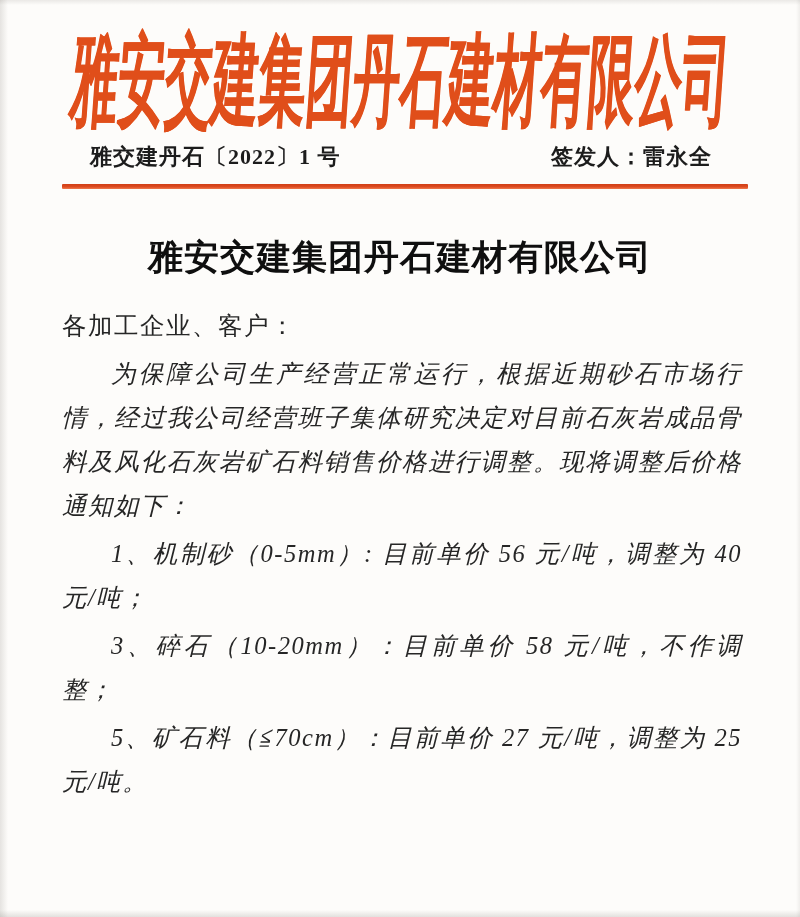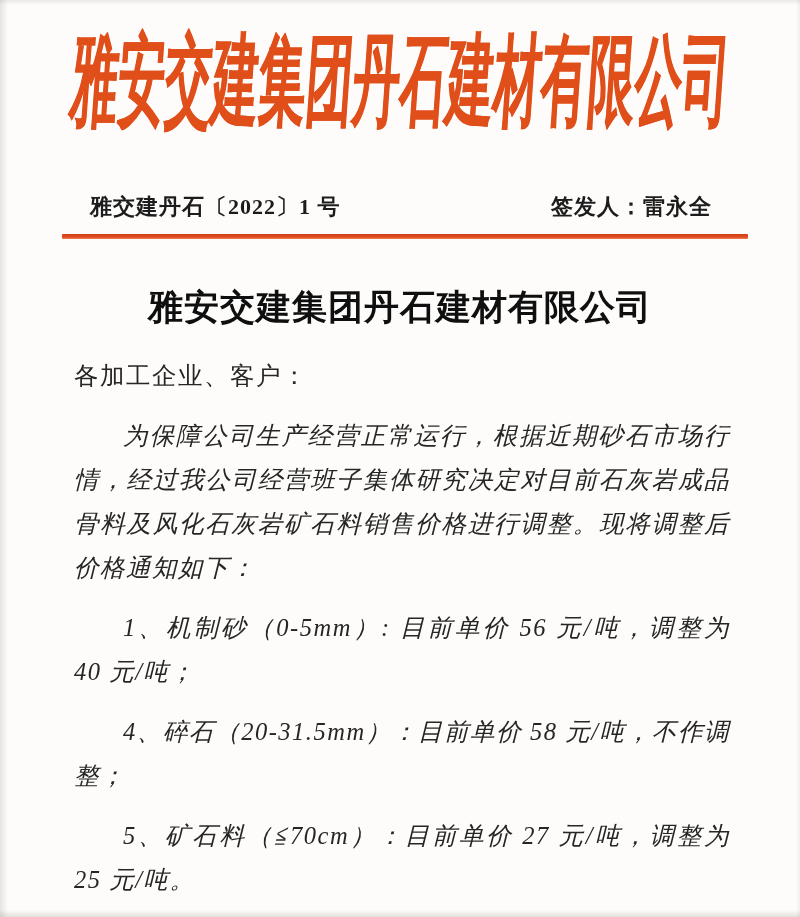--- a/index.html
+++ b/index.html
@@ -38,21 +38,20 @@
     font-weight: 700;
     line-height: 1.05;
     color: var(--header-red, #e04e1a);
     transform: skewX(-4deg) scaleX(0.47);
     transform-origin: center;
     text-shadow: 1px 0 0 var(--header-red, #e04e1a);
   }
 
   
   .doc-meta {
-    margin-top: 50px;
     padding: 0 88px 0 90px;
     display: flex;
     justify-content: space-between;
     align-items: baseline;
     font-size: 22px;
     font-weight: 700;
     letter-spacing: 1px;
     color: #1c1c1c;
   }
   .doc-meta .issuer { display: flex; align-items: flex-start; }
@@ -78,21 +77,21 @@
 
   
   .body-text {
     margin: 22px 54px 0 58px;
     font-size: 24.5px;
     line-height: 44px;
     letter-spacing: 1.5px;
     text-align: justify;
     color: #262626;
   }
-  .body-text p { margin: 16px; }
+  .body-text p { margin: 4px; }
   .body-text p.indent { text-indent: 2em; font-style: italic; }
 </style>
 </head>
 <body>
 
 <div class="page">
 
   <div class="letterhead">
     <span class="company">雅安交建集团丹石建材有限公司</span>
   </div>
@@ -108,18 +107,18 @@
   <div class="red-rule"></div>
 
   <div class="notice-title">
     <div>雅安交建集团丹石建材有限公司</div>
   </div>
 
   <div class="body-text">
     <p>各加工企业、客户：</p>
     <p class="indent">为保障公司生产经营正常运行，根据近期砂石市场行情，经过我公司经营班子集体研究决定对目前石灰岩成品骨料及风化石灰岩矿石料销售价格进行调整。现将调整后价格通知如下：</p>
     <p class="indent">1、机制砂（0-5mm）: 目前单价 56 元/吨，调整为 40 元/吨；</p>
-    <p class="indent">4、碎石（20-31.5mm）：目前单价 58 元/吨，不作调整；</p>
+    <p class="indent">3、碎石（10-20mm）：目前单价 58 元/吨，不作调整；</p>
     <p class="indent">5、矿石料（≦70cm）：目前单价 27 元/吨，调整为 25 元/吨。</p>
 
   </div>
 
 </div>
 
 </body></html>

